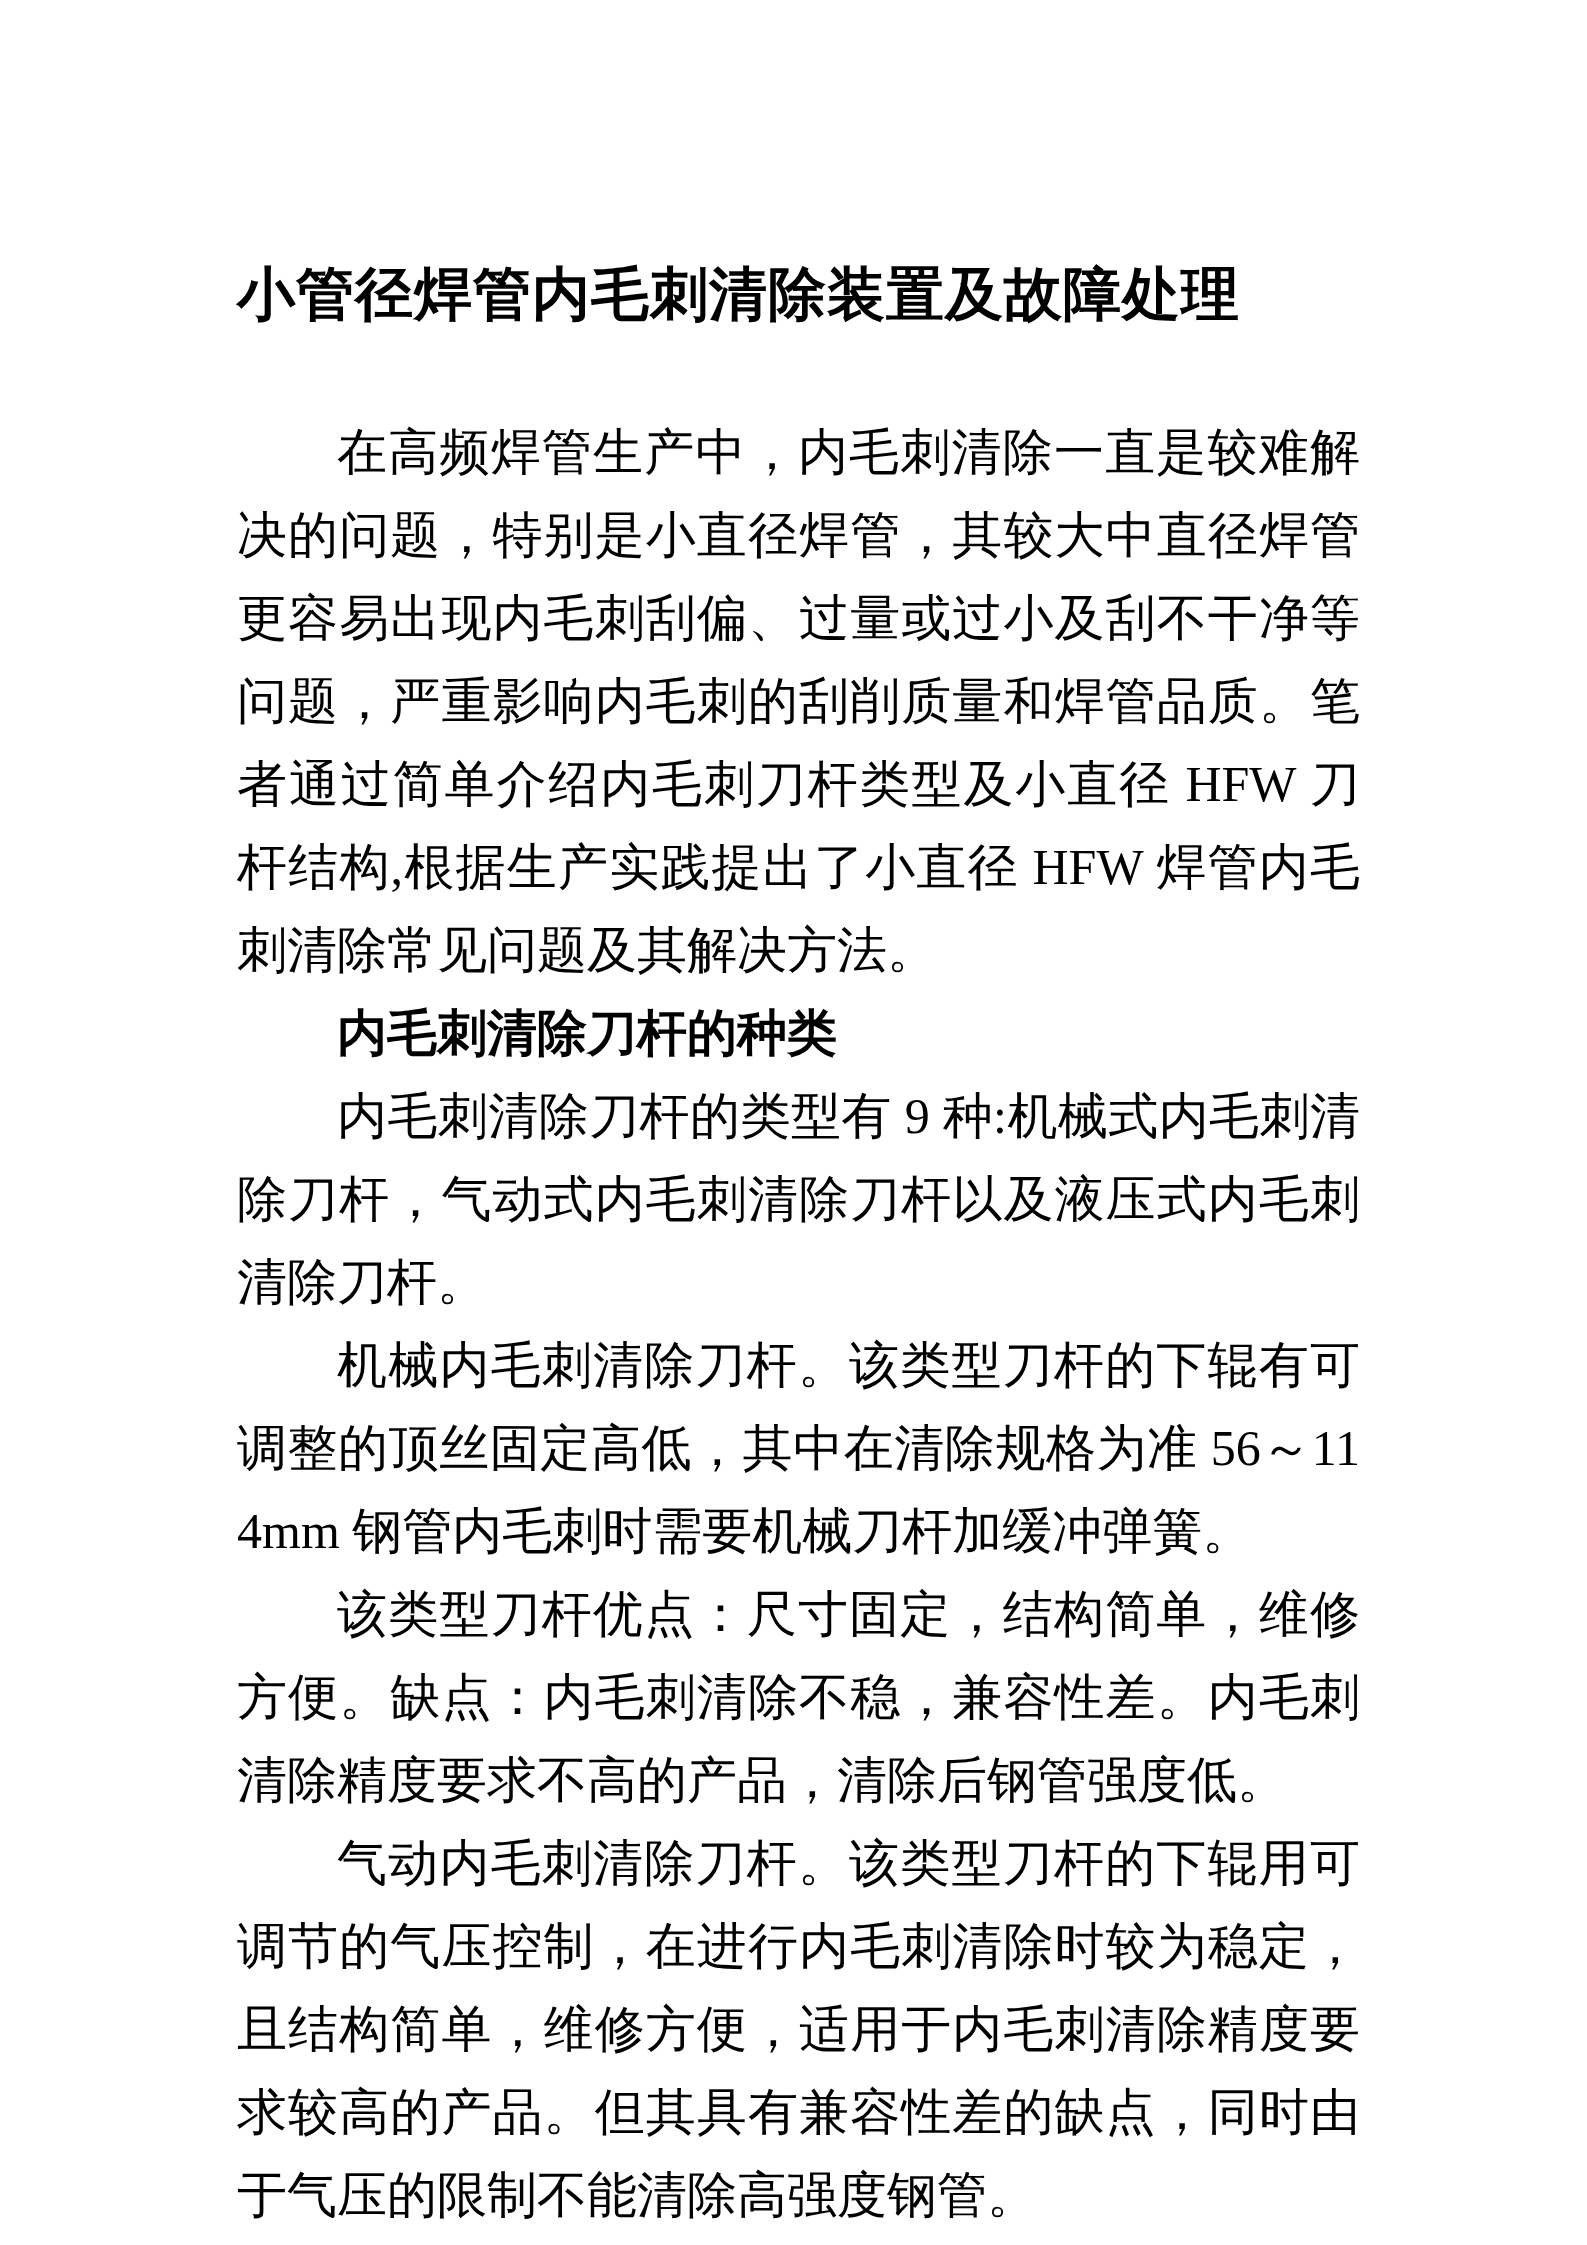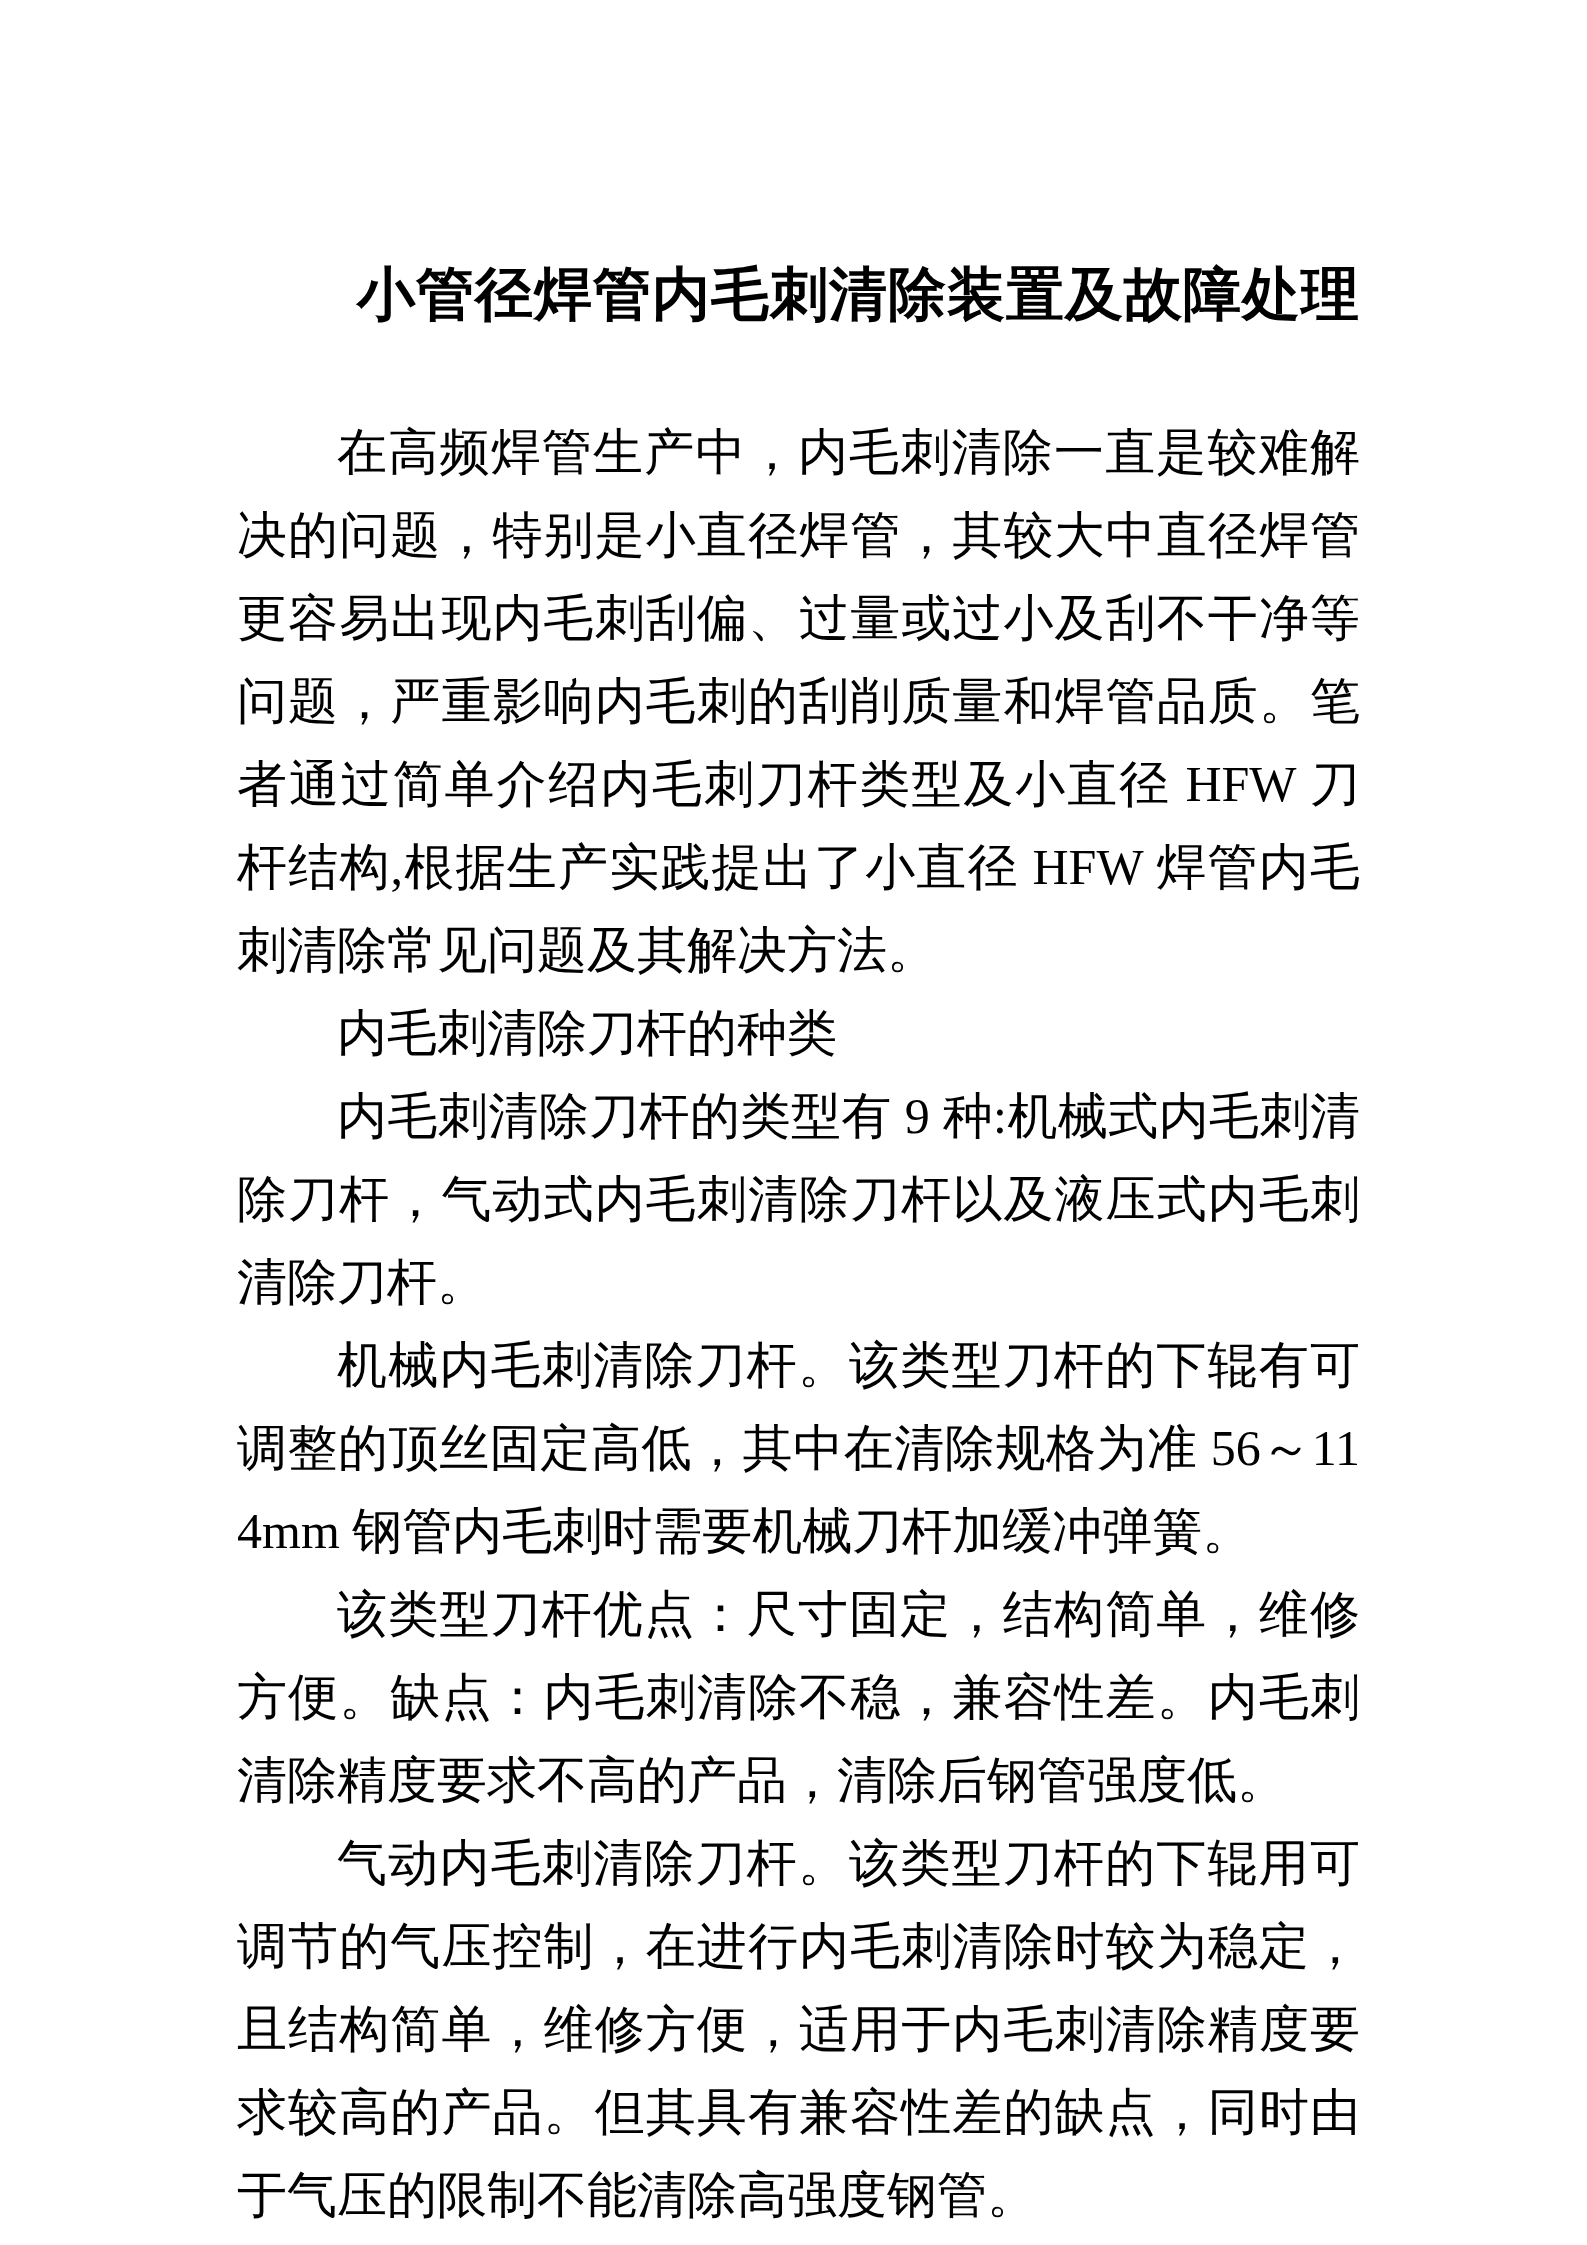--- a/index.html
+++ b/index.html
@@ -16,35 +16,35 @@
       color: #000000;
       padding: 264px 227px 0 237px;
       overflow: hidden;
       font-family: "Liberation Serif", "DejaVu Serif", serif;
     }
     .doc-title {
       margin: 0 0 85px 0;
       font-size: 58px;
       line-height: 62px;
       font-weight: bold;
-      text-align: right;
+      text-align: left;
       letter-spacing: 1px;
       white-space: nowrap;
     }
     .body-text p {
       margin: 0;
       font-size: 50px;
       line-height: 83px;
       text-align: justify;
       text-justify: inter-ideograph;
       text-indent: 2em;
       word-break: break-all;
     }
     .body-text p.section-heading {
-      font-weight: normal;
+      font-weight: bold;
     }
   </style>
 </head>
 <body>
 
 <div class="page">
   <h1 class="doc-title">小管径焊管内毛刺清除装置及故障处理</h1>
 
   <div class="body-text">
     <p>在高频焊管生产中，内毛刺清除一直是较难解决的问题，特别是小直径焊管，其较大中直径焊管更容易出现内毛刺刮偏、过量或过小及刮不干净等问题，严重影响内毛刺的刮削质量和焊管品质。笔者通过简单介绍内毛刺刀杆类型及小直径 HFW 刀杆结构,根据生产实践提出了小直径 HFW 焊管内毛刺清除常见问题及其解决方法。</p>

